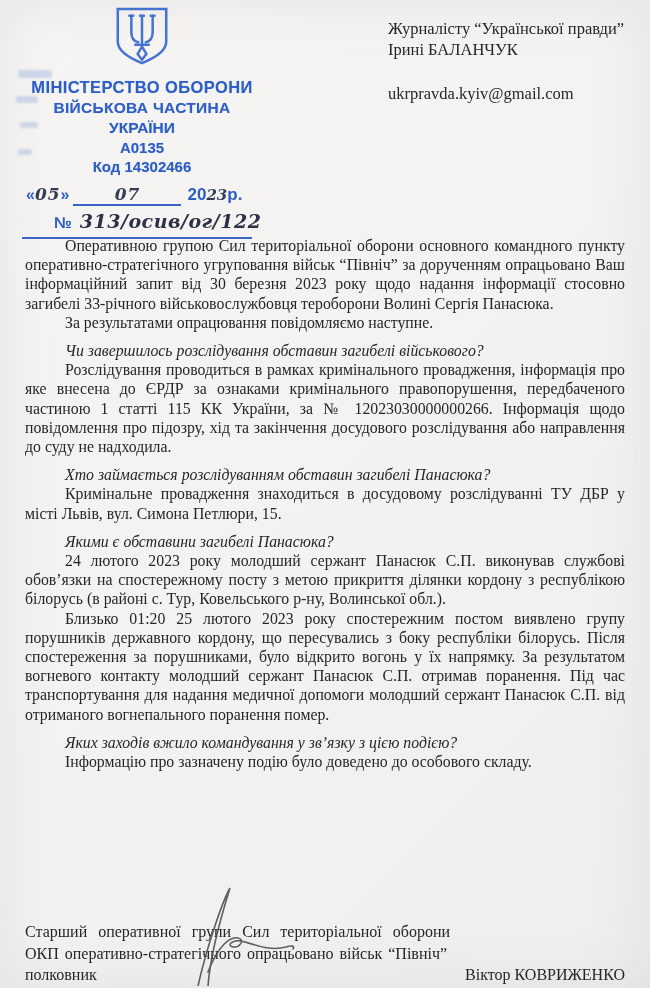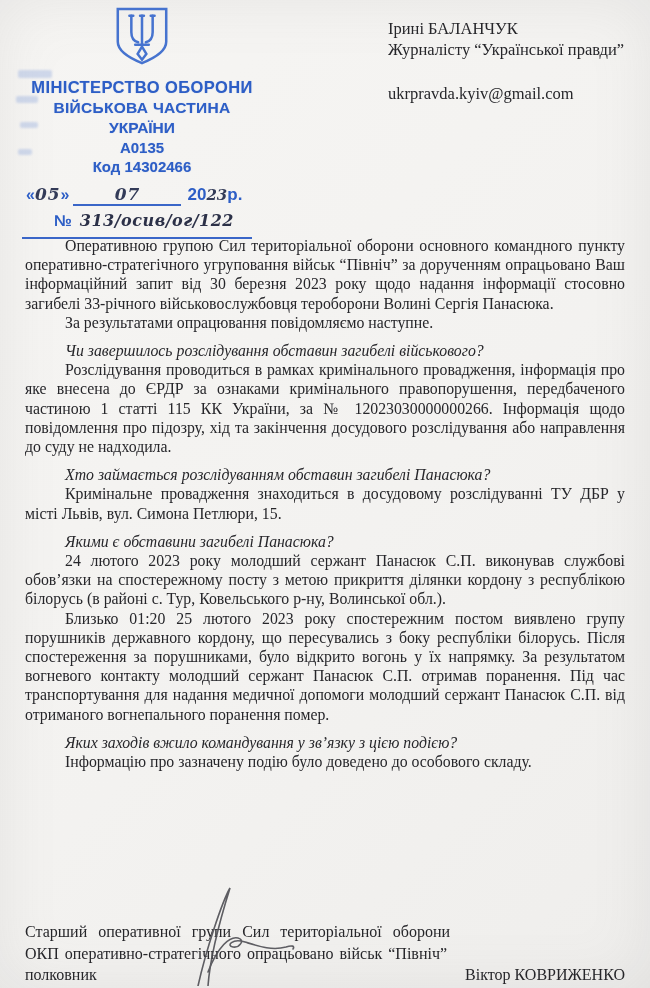--- a/index.html
+++ b/index.html
@@ -30,21 +30,21 @@
         font-family:"DejaVu Serif",serif;letter-spacing:1px;}
   .date-row{margin-top:8px;text-align:left;padding-left:10px;font-size:17px;height:25px;white-space:nowrap;}
   .date-row .q{font-size:16px;}
   .month-underline{display:inline-block;width:108px;text-align:center;
         border-bottom:2px solid #3a66c8;margin:0 4px;line-height:18px;}
   .yr{margin-left:2px;}
   .yr2{font-size:15px;letter-spacing:0;}
   .num-row{margin-top:1px;text-align:left;padding-left:38px;font-size:18px;height:27px;
         white-space:nowrap;}
   .num-row .no{font-size:16px;margin-right:8px;}
-  .num{font-size:16px;letter-spacing:.5px;color:#2c3148;}
+  .num{font-size:19px;letter-spacing:.5px;color:#2c3148;}
   .num-underline{margin-left:6px;width:230px;border-bottom:2.5px solid #3a66c8;}
   .smudge{position:absolute;background:#6d8fd6;opacity:.28;filter:blur(1.2px);border-radius:2px;}
   .sm1{left:2px;top:66px;width:34px;height:8px;}
   .sm2{left:0px;top:92px;width:22px;height:7px;}
   .sm3{left:4px;top:118px;width:18px;height:6px;}
   .sm4{left:2px;top:145px;width:14px;height:6px;}
 
   
   .recipient{position:absolute;left:388px;top:18px;width:245px;
         font-size:16.5px;line-height:21px;}
@@ -94,22 +94,22 @@
       <span class="stampblue q">«</span><span class="hand">05</span><span class="stampblue q">»</span><span class="month-underline"><span class="hand">07</span></span><span class="stampblue yr">20</span><span class="hand yr2">23</span><span class="stampblue">р.</span>
     </div>
 
     <div class="num-row">
       <span class="stampblue no">№</span><span class="hand num">313/осив/ог/122</span>
     </div>
     <div class="num-underline"></div>
   </div>
 
   <div class="recipient">
+    <div>Журналісту “Української правди”</div>
     <div>Ірині БАЛАНЧУК</div>
-    <div>Журналісту “Української правди”</div>
     <div class="email">ukrpravda.kyiv@gmail.com</div>
   </div>
 
   <main class="body">
     <p>Оперативною групою Сил територіальної оборони основного командного пункту оперативно-стратегічного угруповання військ “Північ” за дорученням опрацьовано Ваш інформаційний запит від 30 березня 2023 року щодо надання інформації стосовно загибелі 33-річного військовослужбовця тероборони Волині Сергія Панасюка.</p>
     <p>За результатами опрацювання повідомляємо наступне.</p>
 
     <p class="q">Чи завершилось розслідування обставин загибелі військового?</p>
     <p>Розслідування проводиться в рамках кримінального провадження, інформація про яке внесена до ЄРДР за ознаками кримінального правопорушення, передбаченого частиною 1 статті 115 КК України, за № 12023030000000266. Інформація щодо повідомлення про підозру, хід та закінчення досудового розслідування або направлення до суду не надходила.</p>
 

